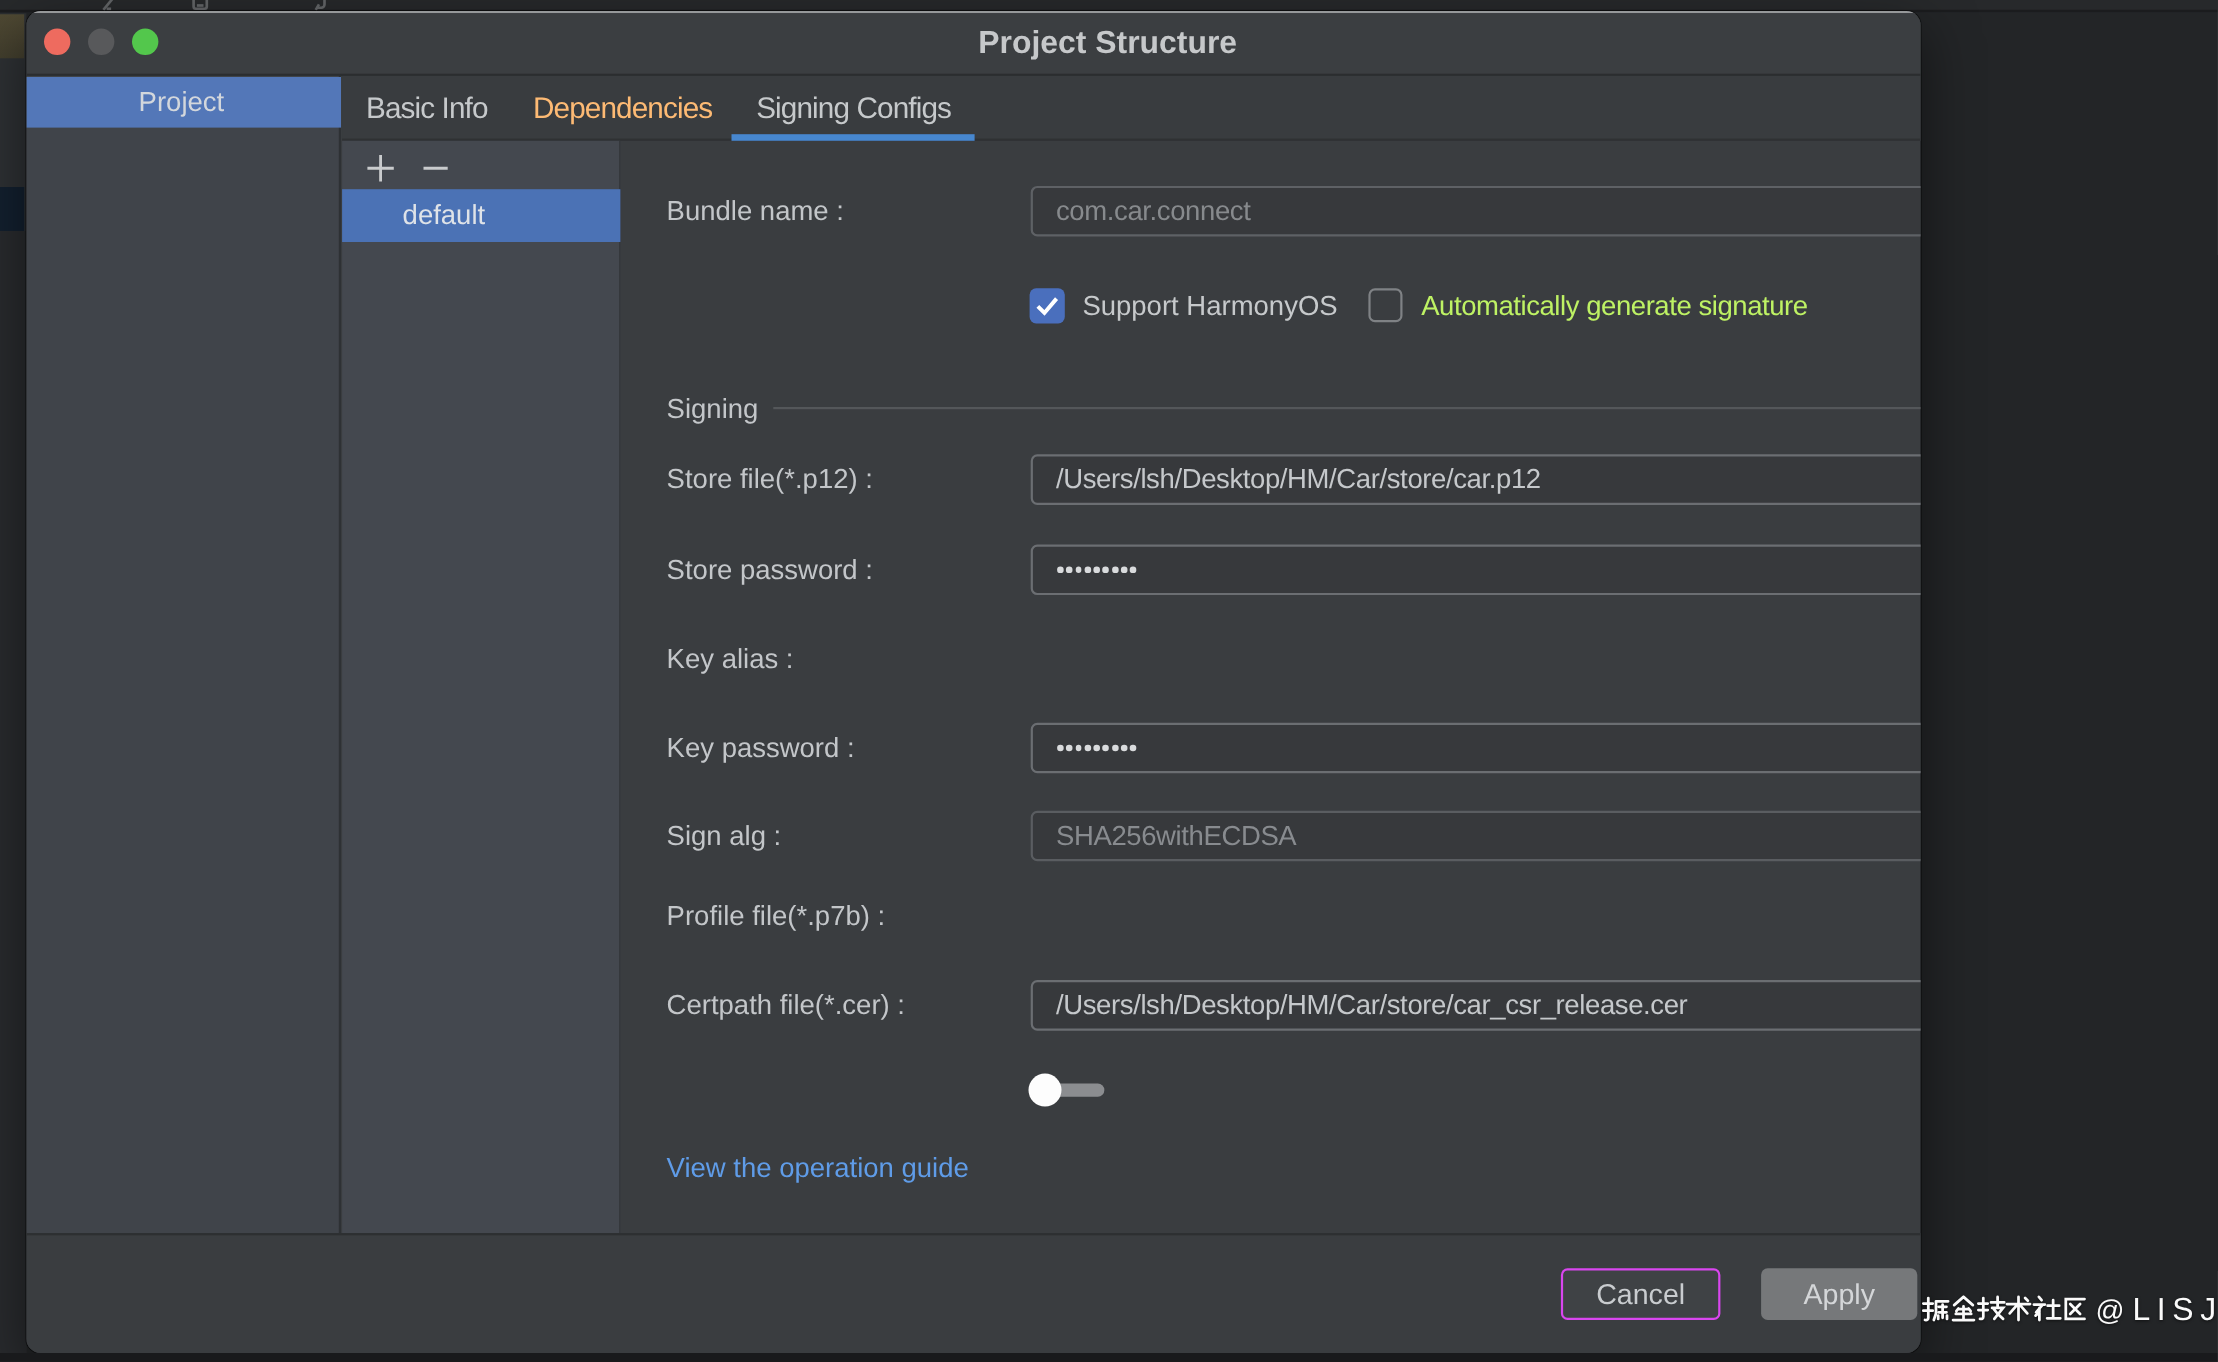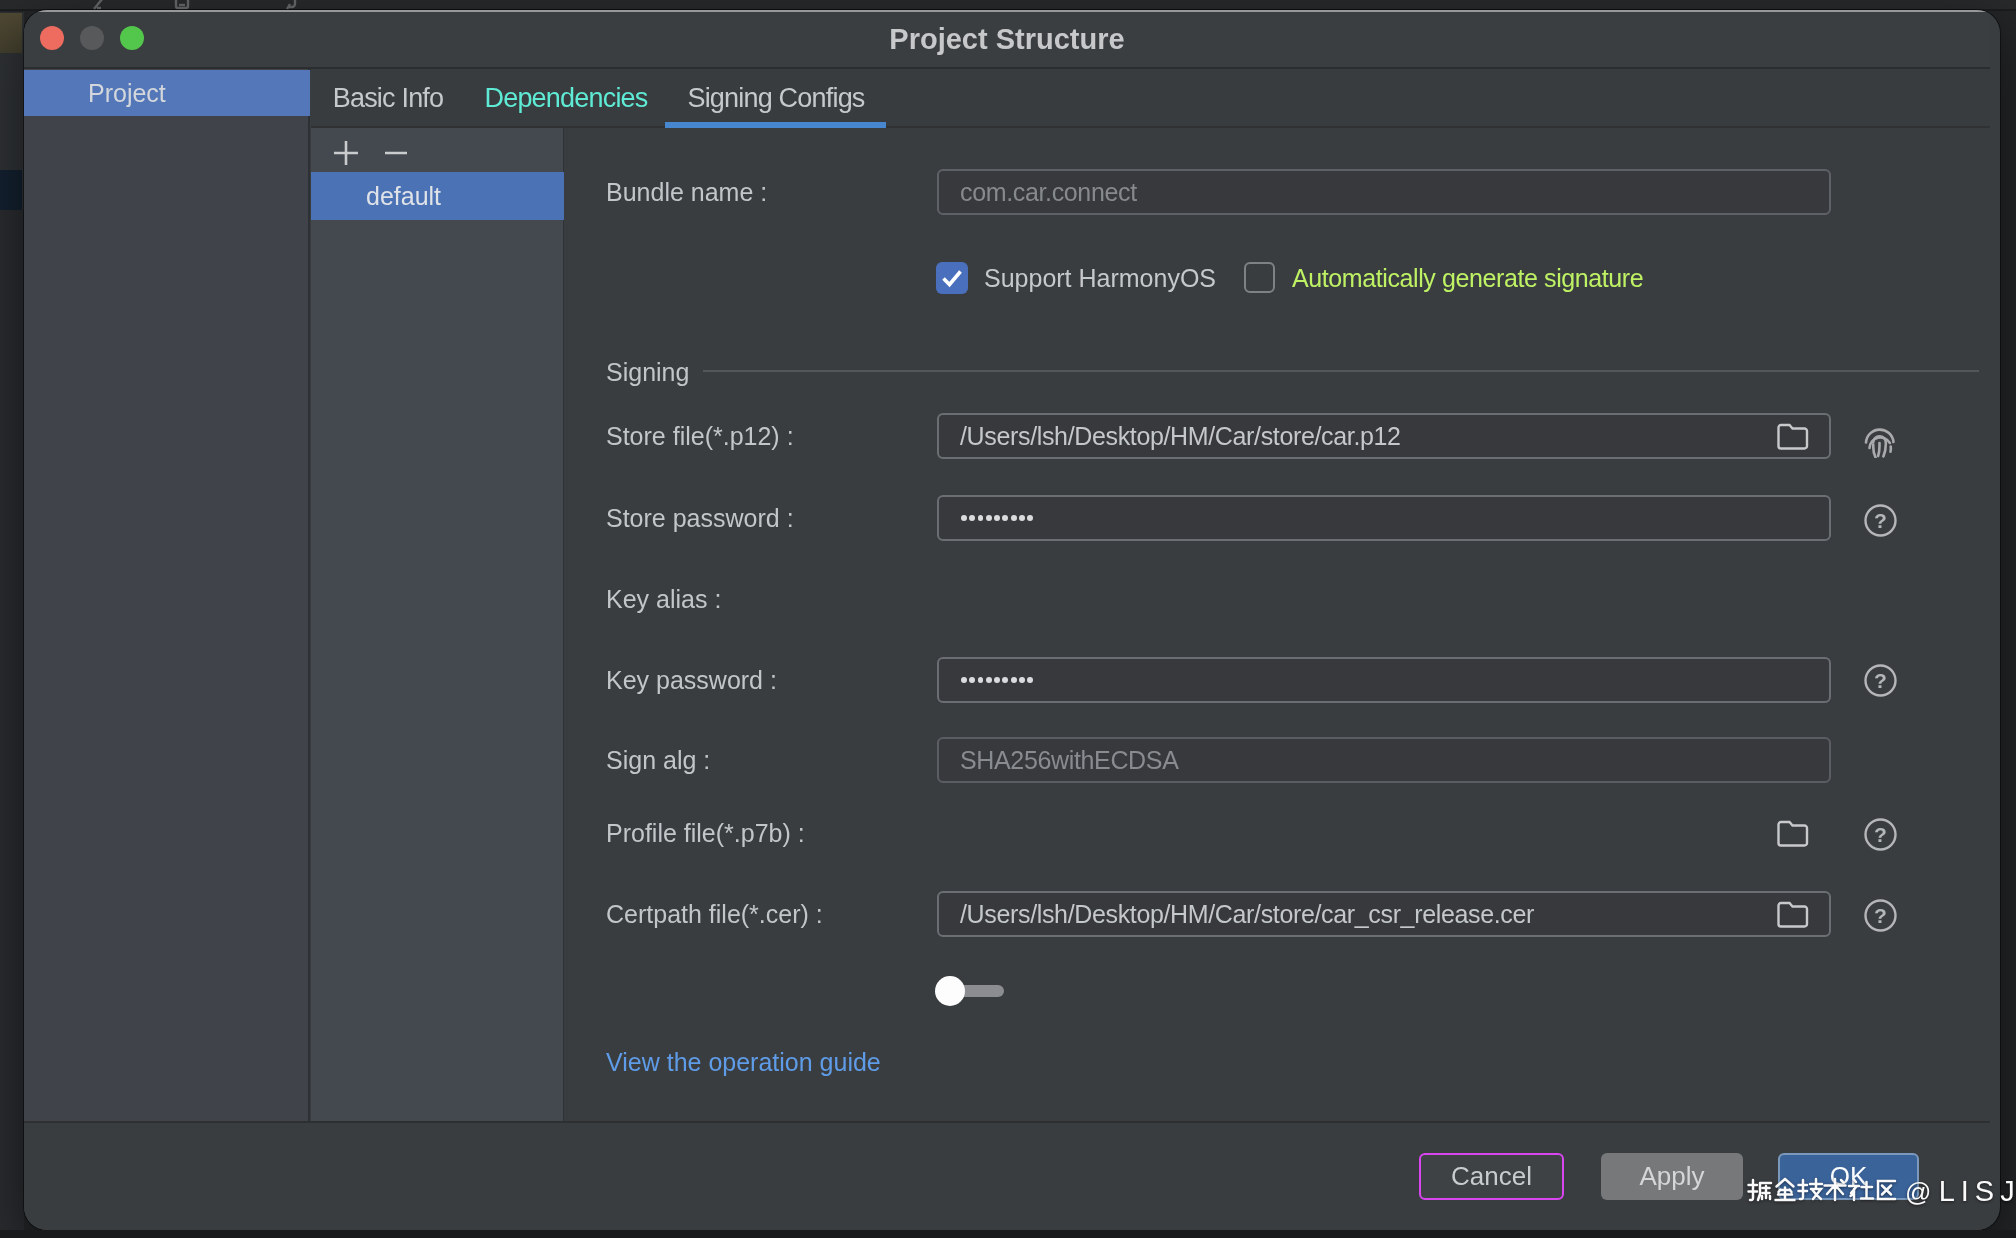--- a/index.html
+++ b/index.html
@@ -1,20 +1,20 @@
 <!DOCTYPE html>
 <html><head>
 <meta charset="utf-8">
 <style>
   * { margin:0; padding:0; box-sizing:border-box; }
   html,body { width:2016px; height:1238px; overflow:hidden; }
   body { font-family:"Liberation Sans", sans-serif; background:#232527; position:relative; }
   .abs { position:absolute; }
-  #dlg { position:absolute; left:24px; top:10px; width:1976px; height:1220px;
-         background:#3a3d40; border-radius:23px; overflow:hidden;
+  #dlg { position:absolute; left:24px; top:10px; width:1722px; height:1220px;
+         background:#3a3d40; border-radius:13px; overflow:hidden;
          box-shadow:0 0 0 1px rgba(0,0,0,.45), 0 18px 50px rgba(0,0,0,.5); }
   .lbl { position:absolute; left:582px; color:#c3c6c9; font-size:25px; line-height:46px; height:46px; white-space:nowrap; }
   .field { position:absolute; left:913px; width:894px; height:46px; border:2px solid #6b6e72;
            border-radius:6px; background:#37393c; color:#c5c8cb; font-size:25px; line-height:42px;
            padding-left:21px; white-space:nowrap; letter-spacing:-0.35px; }
   .qm { position:absolute; left:1840px; width:33px; height:33px; }
   .folder { position:absolute; left:1752px; width:34px; height:45px; }
   .dots { position:absolute; display:flex; gap:2.5px; align-items:center; height:46px; left:937px; }
   .dots i { width:5.8px; height:5.8px; border-radius:50%; background:#d9dbdd; display:block; }
 </style>
@@ -42,25 +42,25 @@
   <div id="dlg">
 
     <div class="abs" style="left:0;top:0;width:1966px;height:2px;background:#96989a;"></div>
     <div class="abs" style="left:0;top:2px;width:1966px;height:57px;background:#3b3e41;border-bottom:2px solid #2b2d2f;"></div>
     <div class="abs" style="left:16px;top:16px;width:24px;height:24px;border-radius:50%;background:#ee6b5f;"></div>
     <div class="abs" style="left:56px;top:16px;width:24px;height:24px;border-radius:50%;background:#58595b;"></div>
     <div class="abs" style="left:96px;top:16px;width:24px;height:24px;border-radius:50%;background:#53c74c;"></div>
     <div class="abs" style="left:0;top:0;width:1966px;height:59px;text-align:center;line-height:58px;color:#c6c8ca;font-size:29px;font-weight:bold;">Project Structure</div>
 
     <div class="abs" style="left:0;top:59px;width:286px;height:1052px;background:#40444a;border-right:2px solid #2e3134;"></div>
-    <div class="abs" style="left:0;top:60px;width:286px;height:46px;background:#5377b8;color:#d3d7dc;font-size:25px;line-height:46px;padding-left:64px;">Project</div>
+    <div class="abs" style="left:0;top:60px;width:286px;height:46px;background:#5377b8;color:#d3d7dc;font-size:25px;line-height:46px;padding-left:102px;">Project</div>
 
     <div class="abs" style="left:287px;top:59px;width:1679px;height:59px;background:#393c3f;border-bottom:2px solid #2f3133;"></div>
     <div class="abs" style="left:264px;top:60px;width:200px;height:56px;line-height:56px;text-align:center;color:#c6c9cb;font-size:27px;letter-spacing:-0.8px;">Basic Info</div>
-    <div class="abs" style="left:442px;top:60px;width:200px;height:56px;line-height:56px;text-align:center;color:#5eead4;font-size:27px;letter-spacing:-0.8px;">Dependencies</div>
+    <div class="abs" style="left:442px;top:60px;width:200px;height:56px;line-height:56px;text-align:center;color:#fdba74;font-size:27px;letter-spacing:-0.8px;">Dependencies</div>
     <div class="abs" style="left:652px;top:60px;width:200px;height:56px;line-height:56px;text-align:center;color:#c6c9cb;font-size:27px;letter-spacing:-0.8px;">Signing Configs</div>
     <div class="abs" style="left:641px;top:112px;width:221px;height:6px;background:#4787cf;"></div>
 
     <div class="abs" style="left:287px;top:118px;width:253px;height:993px;background:#44484f;border-right:1px solid #303336;"></div>
     <svg class="abs" style="left:308px;top:129px;" width="110" height="28" viewBox="0 0 110 28">
       <g stroke="#c9cbcd" stroke-width="2.6" fill="none">
         <path d="M14 2 V26 M2 14 H26"></path>
         <path d="M53 14 H75"></path>
       </g>
     </svg>

